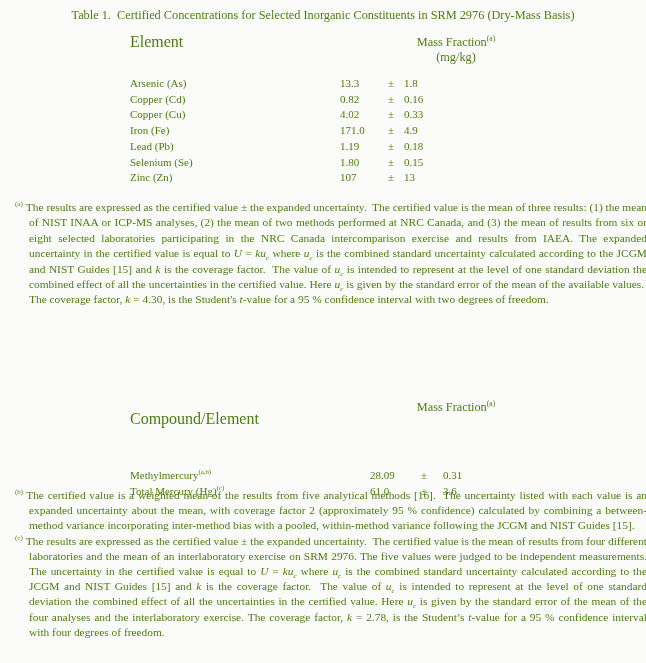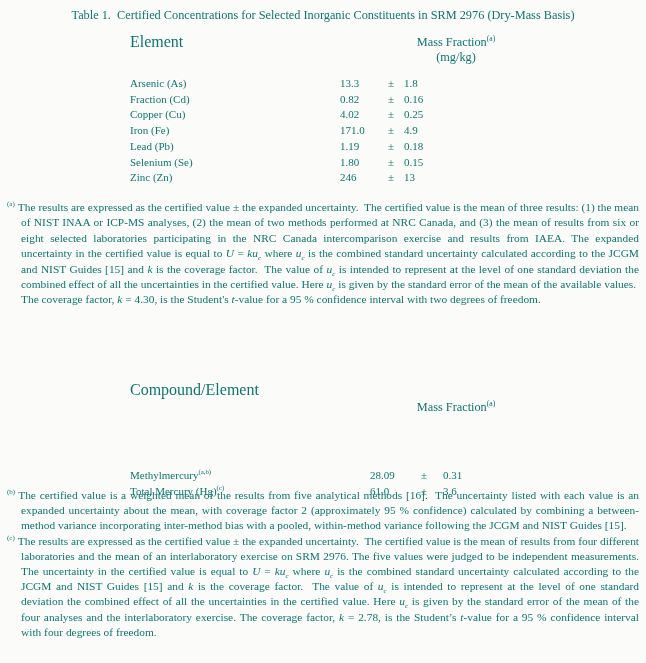--- a/index.html
+++ b/index.html
@@ -1,21 +1,21 @@
 <!DOCTYPE html>
 <html><head>
 <meta charset="utf-8">
 <style>
   * { margin:0; padding:0; box-sizing:border-box; }
   html,body { background:#ffffff; }
   .page {
     position:relative;
     width:646px; height:663px;
     background:#fbfbfa;
-    color:#0f766e;
+    color:#4d7c0f;
     font-family:"Liberation Serif","DejaVu Serif",serif;
     overflow:hidden;
   }
   .tbl-title {
     position:absolute; left:0; width:100%;
     text-align:center;
     font-size:12.3px; line-height:14px;
     white-space:nowrap;
   }
   .hdr-label {
@@ -41,21 +41,21 @@
   .t1 .c-label { width:210px; text-align:left; }
   .t1 .c-val   { width:38px;  text-align:left; }
   .t1 .c-pm    { width:26px;  text-align:center; }
   .t1 .c-unc   { width:56px;  text-align:left; }
   .t2 .c-label { width:240px; text-align:left; }
   .t2 .c-val   { width:35px;  }
   .t2 .c-pm    { width:38px;  text-align:center; }
   .t2 .c-unc   { width:60px;  text-align:left; }
   sup, sub { font-size:0.62em; line-height:0; }
   .fn-block {
-    position:absolute; left:7px; width:632px;
+    position:absolute; left:15px; width:632px;
     font-size:11.4px;
   }
   .fn {
     text-align:justify;
     line-height:15.2px;
     padding-left:14px;
     text-indent:-14px;
   }
   .fn1 .fn { line-height:15.4px; }
   .fn-mark { margin-right:3px; }
@@ -74,30 +74,30 @@
 
   <table class="data-table t1" style="top:76px">
     <tbody>
       <tr>
         <td class="c-label"><span>Arsenic (As)</span></td>
         <td class="c-val">13.3</td>
         <td class="c-pm">±</td>
         <td class="c-unc">1.8</td>
       </tr>
       <tr>
-        <td class="c-label"><span>Fraction (Cd)</span></td>
+        <td class="c-label"><span>Copper (Cd)</span></td>
         <td class="c-val">0.82</td>
         <td class="c-pm">±</td>
         <td class="c-unc">0.16</td>
       </tr>
       <tr>
         <td class="c-label"><span>Copper (Cu)</span></td>
         <td class="c-val">4.02</td>
         <td class="c-pm">±</td>
-        <td class="c-unc">0.25</td>
+        <td class="c-unc">0.33</td>
       </tr>
       <tr>
         <td class="c-label"><span>Iron (Fe)</span></td>
         <td class="c-val">171.0</td>
         <td class="c-pm">±</td>
         <td class="c-unc">4.9</td>
       </tr>
       <tr>
         <td class="c-label"><span>Lead (Pb)</span></td>
         <td class="c-val">1.19</td>
@@ -105,33 +105,33 @@
         <td class="c-unc">0.18</td>
       </tr>
       <tr>
         <td class="c-label"><span>Selenium (Se)</span></td>
         <td class="c-val">1.80</td>
         <td class="c-pm">±</td>
         <td class="c-unc">0.15</td>
       </tr>
       <tr>
         <td class="c-label"><span>Zinc (Zn)</span></td>
-        <td class="c-val">246</td>
+        <td class="c-val">107</td>
         <td class="c-pm">±</td>
         <td class="c-unc">13</td>
       </tr>
     </tbody>
   </table>
 
   <div class="fn-block fn1" style="top:200px">
     <div class="fn"><sup class="fn-mark">(a)</sup><span class="fn-text"><span>The results are expressed as the certified value ± the expanded uncertainty.&nbsp; The certified value is the mean of three results: (1) the mean of NIST INAA or ICP-MS analyses, (2) the mean of two methods performed at NRC Canada, and (3) the mean of results from six or eight selected laboratories participating in the NRC Canada intercomparison exercise and results from IAEA. The expanded uncertainty in the certified value is equal to </span><span class="it">U</span><span> = </span><span class="it">ku</span><sub class="it">c</sub><span> where </span><span class="it">u</span><sub class="it">c</sub><span> is the combined standard uncertainty calculated according to the JCGM and NIST Guides [15] and </span><span class="it">k</span><span> is the coverage factor.&nbsp; The value of </span><span class="it">u</span><sub class="it">c</sub><span> is intended to represent at the level of one standard deviation the combined effect of all the uncertainties in the certified value. Here </span><span class="it">u</span><sub class="it">c</sub><span> is given by the standard error of the mean of the available values.&nbsp; The coverage factor, </span><span class="it">k</span><span> = 4.30, is the Student's </span><span class="it">t</span><span>-value for a 95 % confidence interval with two degrees of freedom.</span></span></div>
   </div>
 
 
-  <div class="hdr-label" style="top:383px">Compound/Element</div>
+  <div class="hdr-label" style="top:412px">Compound/Element</div>
   <div class="hdr-mass" style="top:400px"><span>Mass Fraction</span><sup>(a)</sup></div>
 
   <table class="data-table t2" style="top:468px">
     <tbody>
       <tr>
         <td class="c-label"><span>Methylmercury</span><sup>(a,b)</sup></td>
         <td class="c-val">28.09</td>
         <td class="c-pm">±</td>
         <td class="c-unc">0.31</td>
       </tr>

